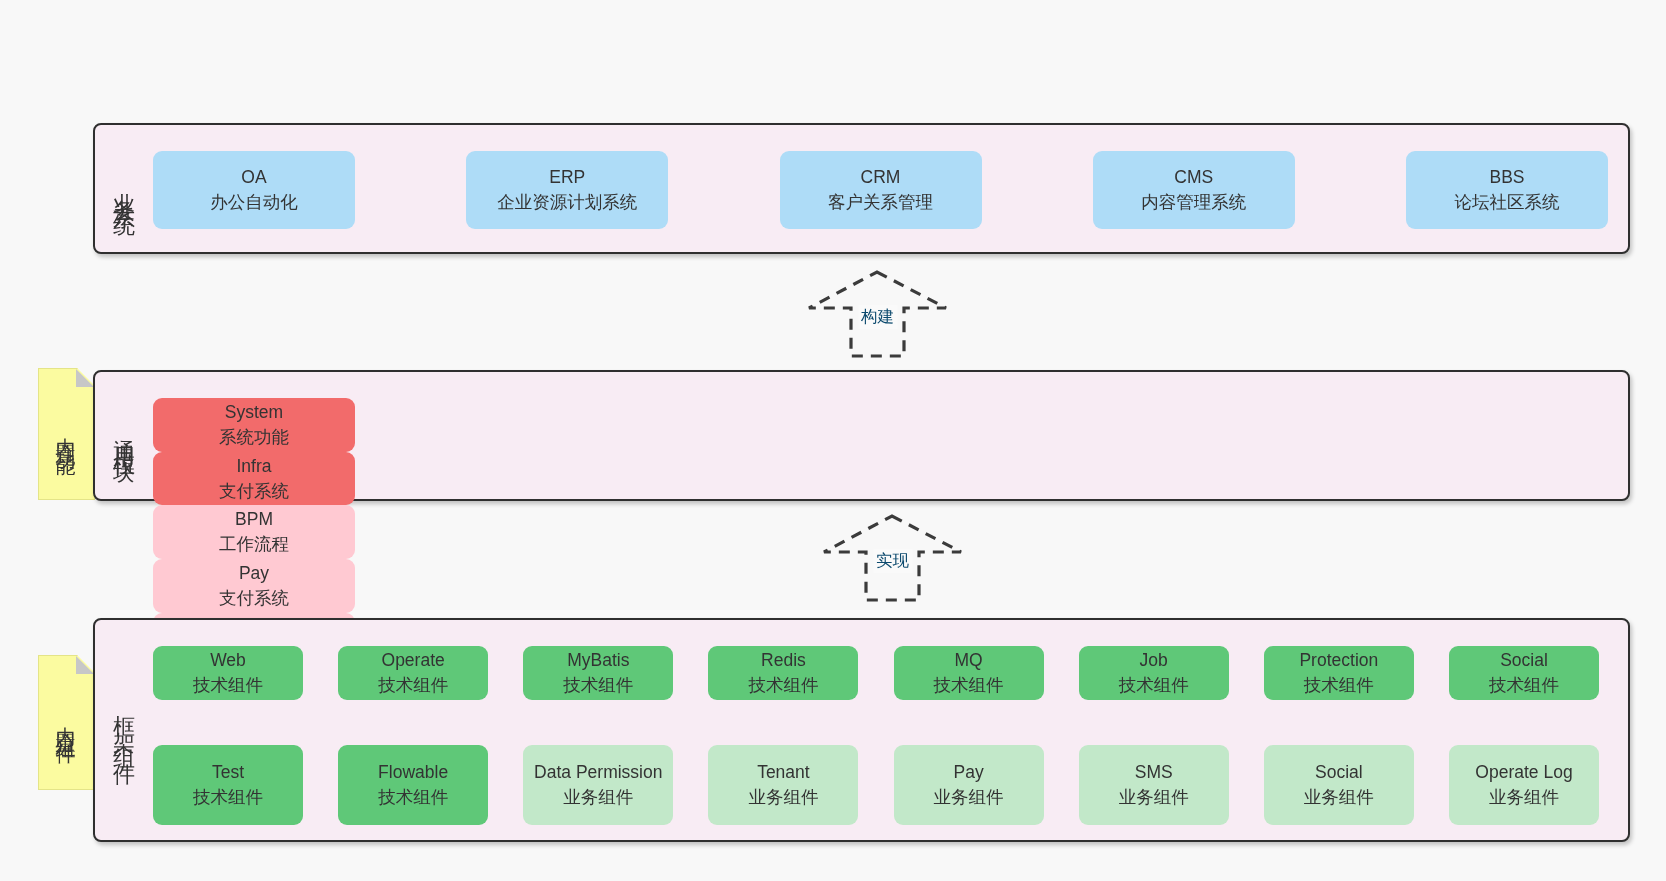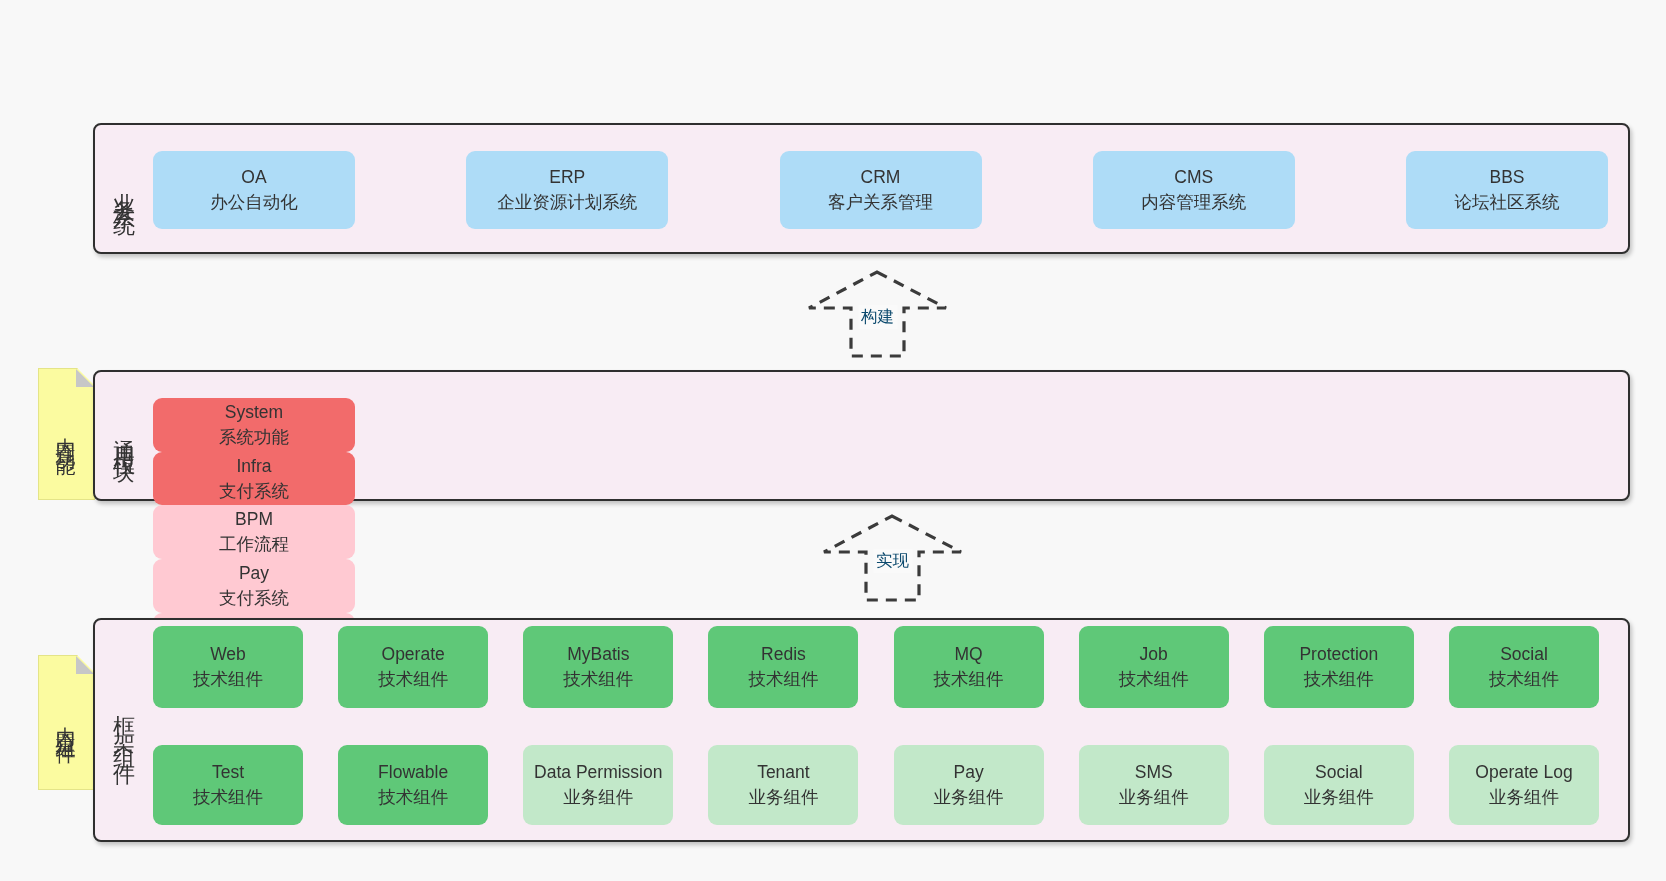--- a/index.html
+++ b/index.html
@@ -22,21 +22,21 @@
     position:absolute;left:14px;top:50%;transform:translateY(-50%);
     writing-mode:vertical-lr;text-orientation:upright;
     font-size:22px;letter-spacing:7px;color:#333;white-space:nowrap;
   }
   .l3 .side-label{letter-spacing:16px;}
   
   .row{position:absolute;left:58px;right:20px;display:flex;justify-content:space-between;}
   .l1 .row{top:26px;height:78px;}
   .l2 .row{top:26px;height:80px;flex-direction:column;}
   .l3 .row{right:29px;}
-  .l3 .row-1{top:6px;height:82px;}
+  .l3 .row-1{top:12px;height:82px;align-items:center;}
   .l3 .row-2{top:125px;height:80px;}
   .box{
     border-radius:9px;display:flex;flex-direction:column;justify-content:center;
     align-items:center;text-align:center;font-size:17.5px;line-height:1.42;
     color:#333;padding:2px 6px;box-sizing:border-box;
   }
   .l1 .box,.l2 .box{width:202px;}
   .l3 .box{width:150px;}
   .blue{background:#aedcf7;}
   .red{background:#f26b6b;}

